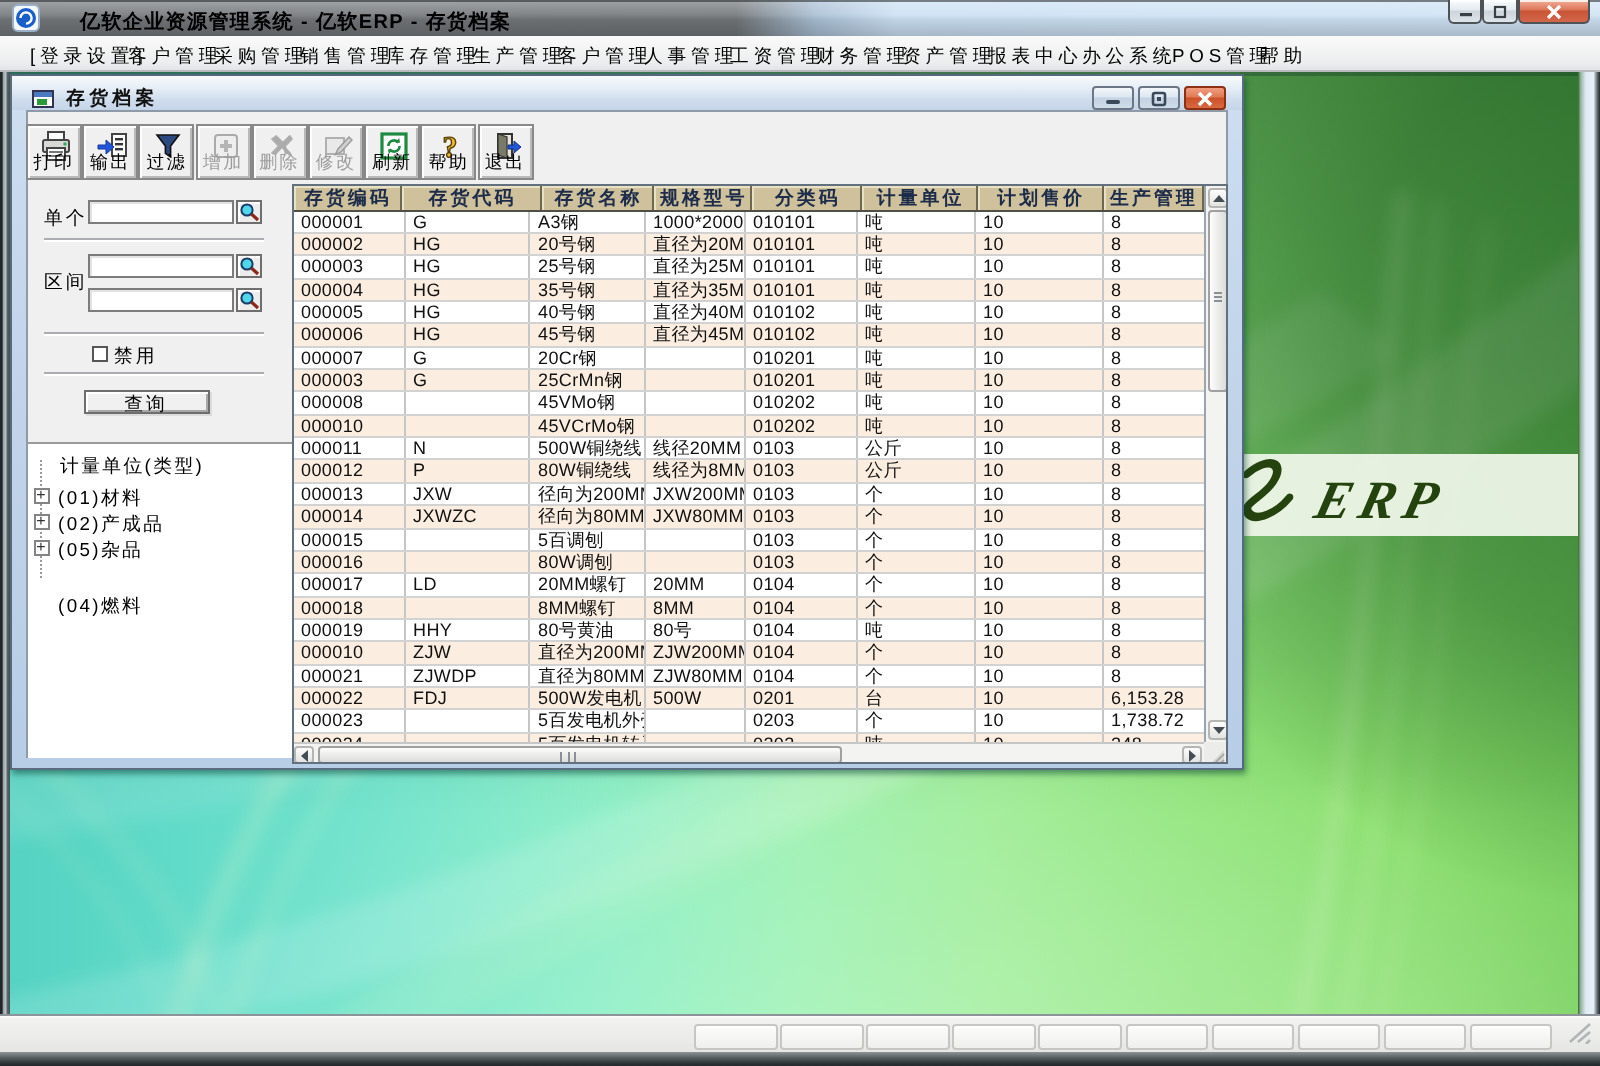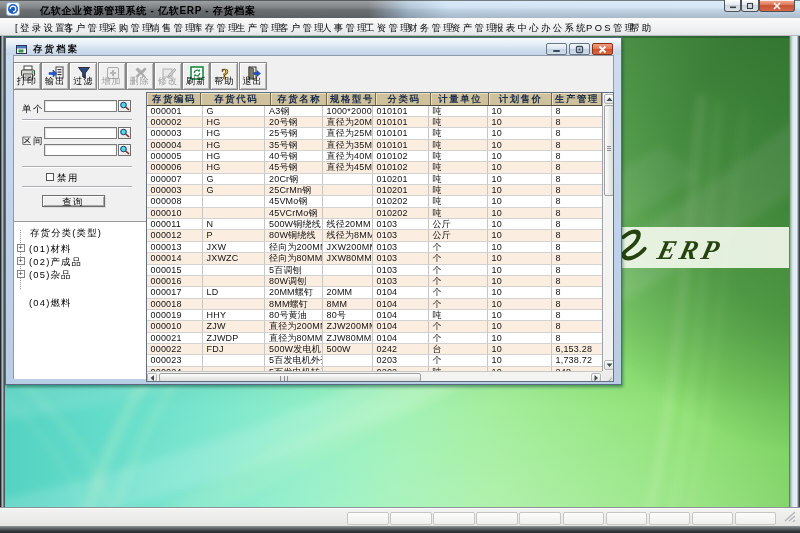--- a/index.html
+++ b/index.html
@@ -318,21 +318,21 @@
             <circle cx="4.5" cy="4" r="2.8" fill="#4ed8e8" stroke="#1a3a6a" stroke-width="1"></circle>
             <path d="M6.7 6 L10 9" stroke="#8a2a1a" stroke-width="1.6"></path>
           </svg>
         </div>
         <div class="groove" style="left:8px;top:110px;width:110px"></div>
         <div style="position:absolute;left:32px;top:117px;width:7.5px;height:7.5px;border:1px solid #555;background:#fff"></div>
         <div class="flab" style="left:43px;top:116px">禁用</div>
         <div class="groove" style="left:8px;top:130px;width:110px"></div>
         <div class="qbtn">查询</div>
         <div class="treebox">
-          <div class="ti" style="left:16px;top:5px">存货分类(类型)</div>
+          <div class="ti" style="left:16px;top:5px">计量单位(类型)</div>
           <div style="position:absolute;left:6px;top:8px;width:1px;height:60px;background-image:linear-gradient(#999 1px,transparent 1px);background-size:1px 2px"></div>
           <div class="pm" style="left:2.5px;top:21.5px">+</div>
           <div class="ti" style="left:15px;top:20.5px">(01)材料</div>
           <div class="pm" style="left:2.5px;top:34.7px">+</div>
           <div class="ti" style="left:15px;top:33.7px">(02)产成品</div>
           <div class="pm" style="left:2.5px;top:47.9px">+</div>
           <div class="ti" style="left:15px;top:46.9px">(05)杂品</div>
           <div class="ti" style="left:15px;top:75px">(04)燃料</div>
         </div>
 <div class="grid">
@@ -555,21 +555,21 @@
               <div class="c c5">0104</div>
               <div class="c c6">个</div>
               <div class="c c7">10</div>
               <div class="c c8">8</div>
             </div>
 <div class="tr re">
               <div class="c c1">000022</div>
               <div class="c c2">FDJ</div>
               <div class="c c3">500W发电机</div>
               <div class="c c4">500W</div>
-              <div class="c c5">0242</div>
+              <div class="c c5">0201</div>
               <div class="c c6">台</div>
               <div class="c c7">10</div>
               <div class="c c8">6,153.28</div>
             </div>
 <div class="tr ro">
               <div class="c c1">000023</div>
               <div class="c c2"></div>
               <div class="c c3">5百发电机外壳</div>
               <div class="c c4"></div>
               <div class="c c5">0203</div>

